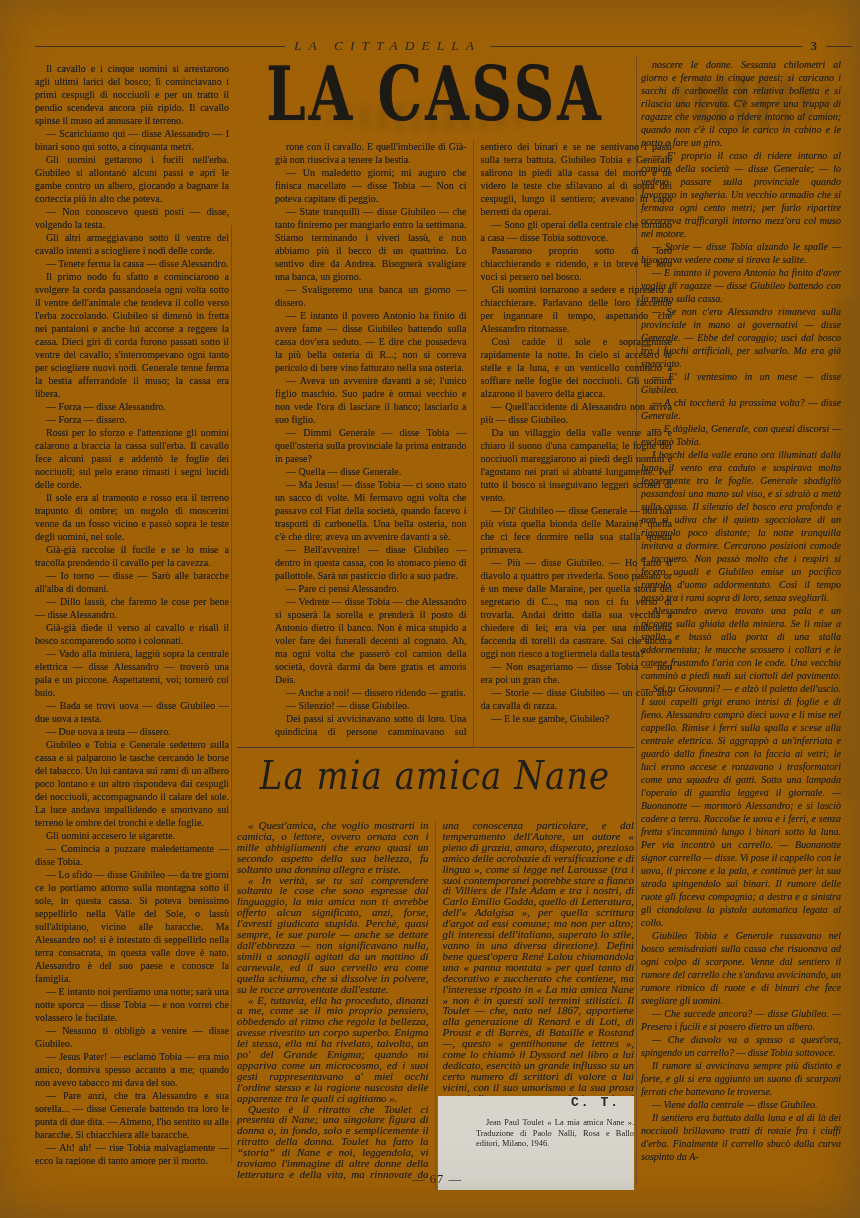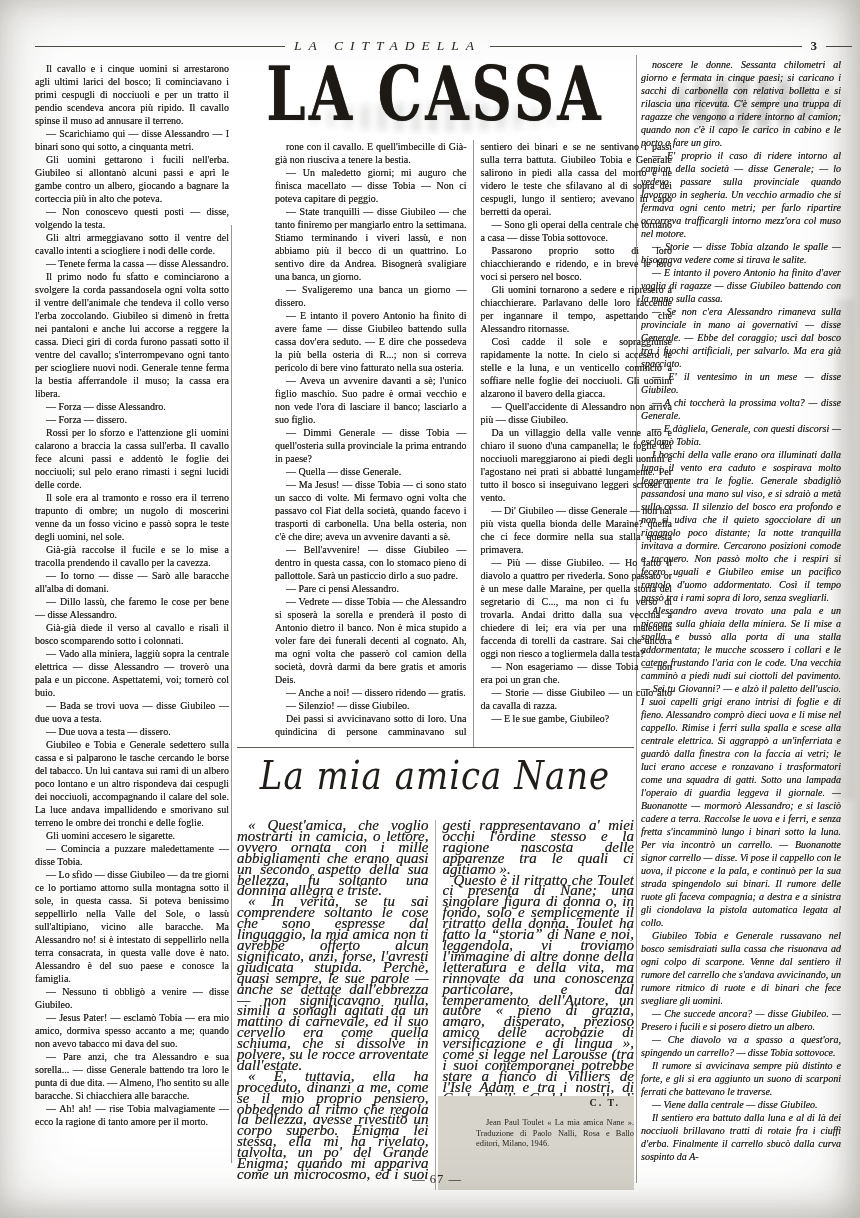--- a/index.html
+++ b/index.html
@@ -1,18 +1,18 @@
 <!DOCTYPE html>
 <html lang="it"><head>
 <meta charset="utf-8">
 <style>
   html,body{margin:0;padding:0;background:#9a978f;}
   .page{
     position:relative;width:860px;height:1218px;overflow:hidden;
-    background:#ffffff;
+    background:#a16207;
     font-family:"Liberation Serif","DejaVu Serif",serif;
     color:#272420;
   }
   .page::after{content:"";position:absolute;inset:0;pointer-events:none;
     box-shadow:inset 0 0 70px rgba(70,64,52,.22), inset -10px 0 30px rgba(70,64,52,.18), inset 0 -12px 30px rgba(70,64,52,.12);}
   
   .masthead{position:absolute;left:35px;top:38px;width:817px;display:flex;align-items:center;gap:9px;}
   .mrule{border-top:1.2px solid rgba(45,40,34,.85);height:0;}
   .mrule.a{width:250px;} .mrule.b{flex:1;} .mrule.c{width:26px;}
   .mast-title{font-style:italic;font-size:13.5px;letter-spacing:7px;white-space:nowrap;color:#2a2620;}
@@ -43,31 +43,31 @@
   .hrule.review-top{left:237px;top:747px;width:397px;}
   
   .review-title{
     position:absolute;left:236px;top:752px;width:398px;text-align:center;
     font-family:"DejaVu Serif","Liberation Serif",serif;
     font-style:italic;font-size:34px;letter-spacing:1px;color:#211d18;
     transform:scaleY(1.15);transform-origin:top center;white-space:nowrap;
   }
   .reviewbody{
     position:absolute;left:237px;top:820px;width:397px;height:370px;overflow:hidden;
-    font-style:italic;font-size:15px;line-height:10.9px;
+    font-style:italic;font-size:11px;line-height:10.9px;
     column-count:2;column-gap:14px;column-fill:auto;
     column-rule:1px solid rgba(70,64,55,.45);
     text-shadow:0 0 .3px rgba(40,35,28,.7);
   }
   .review-tail{
     position:absolute;left:438px;top:1096px;width:196px;height:94px;
     background:#d6d4cb;font-size:8.4px;line-height:10.4px;
   }
-  .review-sig{font-style:normal;font-size:10px;letter-spacing:2px;text-align:right;
-    padding:2px 14px 10px 0;font-weight:bold;color:#2a2620;}
+  .review-sig{font-style:normal;font-size:13px;letter-spacing:2px;text-align:right;
+    padding:2px 14px 10px 0;font-weight:bold;color:#2a2620;font-family:Liberation Mono, monospace;}
   .review-note{font-style:normal;text-align:justify;text-indent:10px;color:#2a2620;margin-left:38px;}
   
   .folio{position:absolute;left:0;right:0;top:1172px;text-align:center;
     font-size:12.5px;letter-spacing:1px;color:#2a2620;margin-left:14px;}
   
   .ghost{position:absolute;pointer-events:none;filter:blur(2.5px);}
   .ghost.g1{left:652px;top:72px;width:196px;height:62px;opacity:.55;
     background:
       repeating-linear-gradient(90deg, rgba(35,32,28,.38) 0 13px, rgba(35,32,28,.04) 13px 21px);
     -webkit-mask-image:radial-gradient(ellipse at 50% 50%, #000 45%, transparent 78%);
@@ -119,20 +119,21 @@
       <p>— Io torno — disse — Sarò alle baracche all'alba di domani.</p>
       <p>— Dillo lassù, che faremo le cose per bene — disse Alessandro.</p>
       <p>Già-già diede il verso al cavallo e risalì il bosco scomparendo sotto i colonnati.</p>
       <p>— Vado alla miniera, laggiù sopra la centrale elettrica — disse Alessandro — troverò una pala e un piccone. Aspettatemi, voi; tornerò col buio.</p>
       <p>— Bada se trovi uova — disse Giubileo — due uova a testa.</p>
       <p>— Due uova a testa — dissero.</p>
       <p>Giubileo e Tobia e Generale sedettero sulla cassa e si palparono le tasche cercando le borse del tabacco. Un luì cantava sui rami di un albero poco lontano e un altro rispondeva dai cespugli dei nocciuoli, accompagnando il calare del sole. La luce andava impallidendo e smorivano sul terreno le ombre dei tronchi e delle foglie.</p>
       <p>Gli uomini accesero le sigarette.</p>
       <p>— Comincia a puzzare maledettamente — disse Tobia.</p>
       <p>— Lo sfido — disse Giubileo — da tre giorni ce lo portiamo attorno sulla montagna sotto il sole, in questa cassa. Si poteva benissimo seppellirlo nella Valle del Sole, o lassù sull'altipiano, vicino alle baracche. Ma Alessandro no! si è intestato di seppellirlo nella terra consacrata, in questa valle dove è nato. Alessandro è del suo paese e conosce la famiglia.</p>
+      <p>— E intanto noi perdiamo una notte; sarà una notte sporca — disse Tobia — e non vorrei che volassero le fucilate.</p>
       <p>— Nessuno ti obbligò a venire — disse Giubileo.</p>
       <p>— Jesus Pater! — esclamò Tobia — era mio amico, dormiva spesso accanto a me; quando non avevo tabacco mi dava del suo.</p>
       <p>— Pare anzi, che tra Alessandro e sua sorella... — disse Generale battendo tra loro le punta di due dita. — Almeno, l'ho sentito su alle baracche. Si chiacchiera alle baracche.</p>
       <p>— Ah! ah! — rise Tobia malvagiamente — ecco la ragione di tanto amore per il morto.</p>
     </div>
   <div class="bodycol col-mid">
       <p>rone con il cavallo. E quell'imbecille di Già-già non riusciva a tenere la bestia.</p>
       <p>— Un maledetto giorni; mi auguro che finisca macellato — disse Tobia — Non ci poteva capitare di peggio.</p>
       <p>— State tranquilli — disse Giubileo — che tanto finiremo per mangiarlo entro la settimana. Stiamo terminando i viveri lassù, e non abbiamo più il becco di un quattrino. Lo sentivo dire da Andrea. Bisognerà svaligiare una banca, un giorno.</p>
       <p>— Svaligeremo una banca un giorno — dissero.</p>

